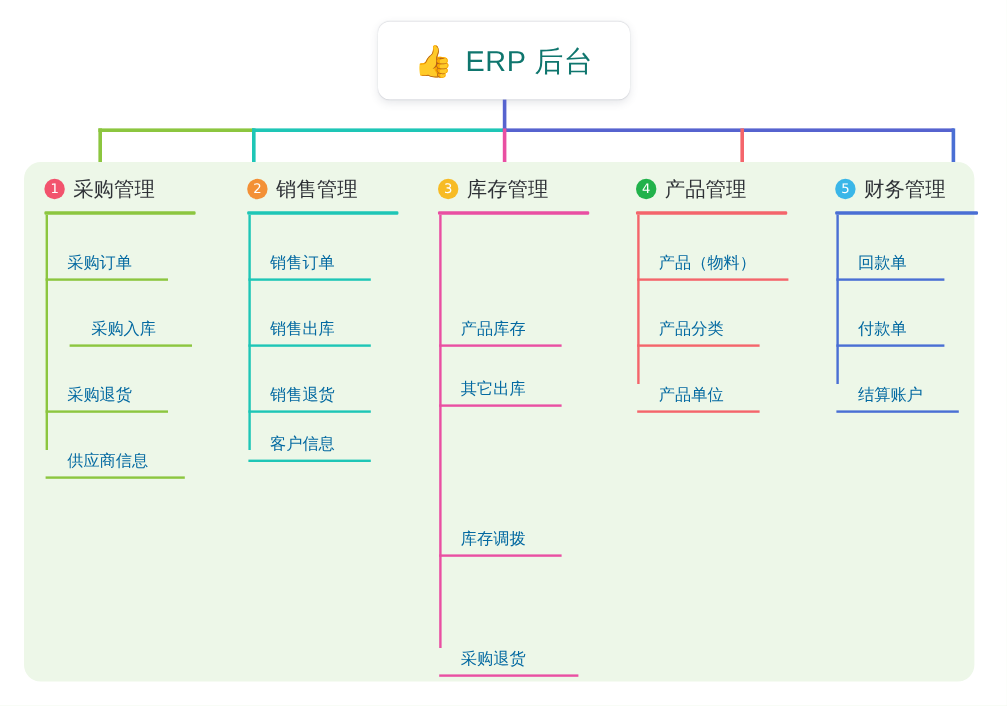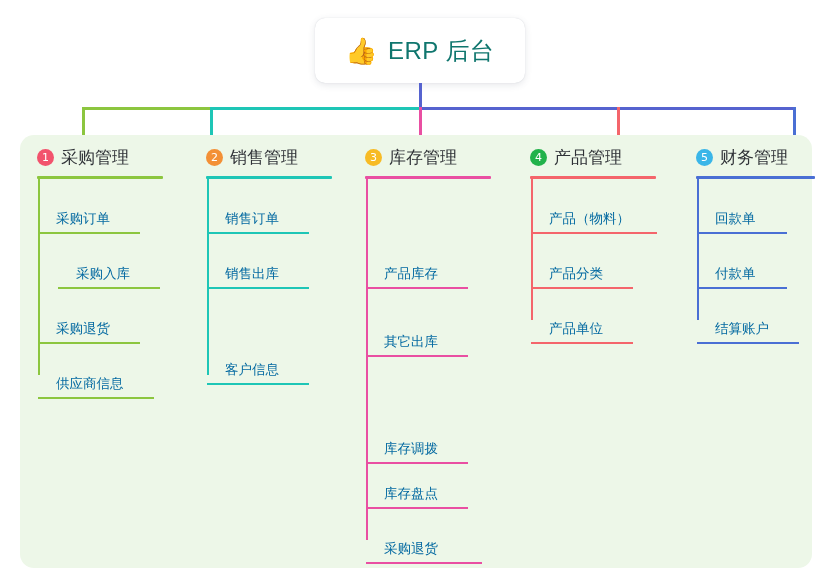--- a/index.html
+++ b/index.html
@@ -114,48 +114,48 @@
       <div class="spine" style="left:1px;top:44px;height:196px;background:#1ec6b6;"></div>
 
       <div class="leaf" style="left:1px;top:44px;width:102px;height:55px;">
         <span class="leaf-label">销售订单</span>
         <span class="leaf-underline" style="width:102px;background:#1ec6b6;"></span>
       </div>
       <div class="leaf" style="left:1px;top:99px;width:102px;height:55px;">
         <span class="leaf-label">销售出库</span>
         <span class="leaf-underline" style="width:102px;background:#1ec6b6;"></span>
       </div>
+      <div class="leaf" style="left:1px;top:154px;width:102px;height:55px;">
+        <span class="leaf-label">销售退货</span>
+        <span class="leaf-underline" style="width:102px;background:#1ec6b6;"></span>
+      </div>
       <div class="leaf" style="left:1px;top:195px;width:102px;height:55px;">
         <span class="leaf-label">客户信息</span>
         <span class="leaf-underline" style="width:102px;background:#1ec6b6;"></span>
       </div>
     </div>
 
     <div class="col" style="left:345px;width:175px;">
       <div class="col-head" style="width:126px;">
         <span class="badge" style="background:#f7bb25;">3</span>
         <span class="col-title">库存管理</span>
         <span class="col-underline" style="width:126px;background:#e94fa2;"></span>
       </div>
       <div class="spine" style="left:1px;top:44px;height:361px;background:#e94fa2;"></div>
 
       <div class="leaf" style="left:1px;top:99px;width:102px;height:55px;">
         <span class="leaf-label">产品库存</span>
         <span class="leaf-underline" style="width:102px;background:#e94fa2;"></span>
       </div>
-      <div class="leaf" style="left:1px;top:154px;width:102px;height:68px;">
+      <div class="leaf" style="left:1px;top:154px;width:102px;height:50px;">
         <span class="leaf-label">其它出库</span>
         <span class="leaf-underline" style="width:102px;background:#e94fa2;"></span>
       </div>
       <div class="leaf" style="left:1px;top:264px;width:102px;height:65px;text-align:right;">
         <span class="leaf-label">库存调拨</span>
-        <span class="leaf-underline" style="width:102px;background:#e94fa2;"></span>
-      </div>
-      <div class="leaf" style="left:1px;top:319px;width:102px;height:55px;">
-        <span class="leaf-label">库存盘点</span>
         <span class="leaf-underline" style="width:102px;background:#e94fa2;"></span>
       </div>
       <div class="leaf" style="left:1px;top:374px;width:116px;height:55px;">
         <span class="leaf-label">采购退货</span>
         <span class="leaf-underline" style="width:116px;background:#e94fa2;"></span>
       </div>
     </div>
 
     <div class="col" style="left:510px;width:175px;">
       <div class="col-head" style="width:126px;">

